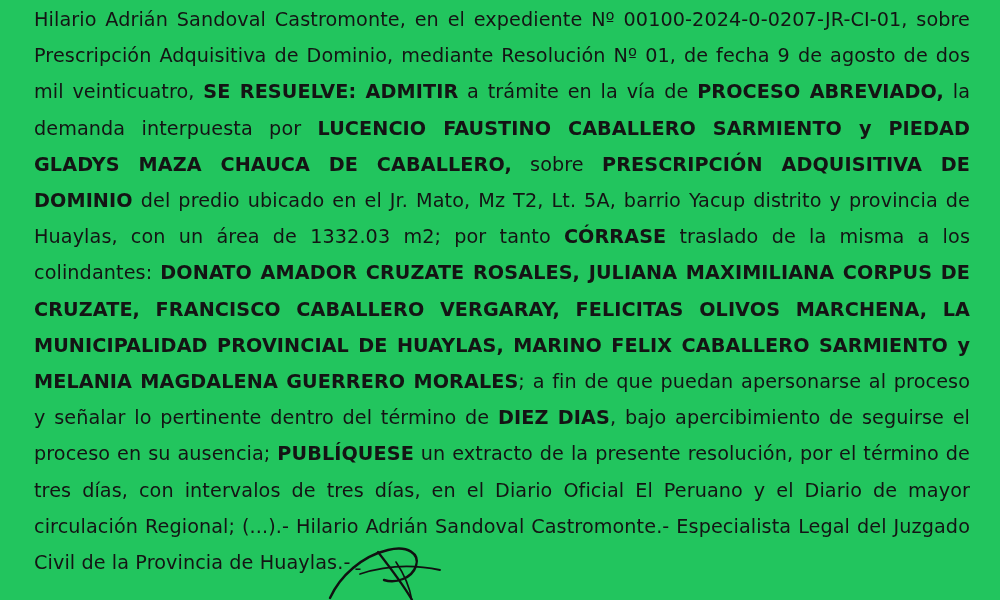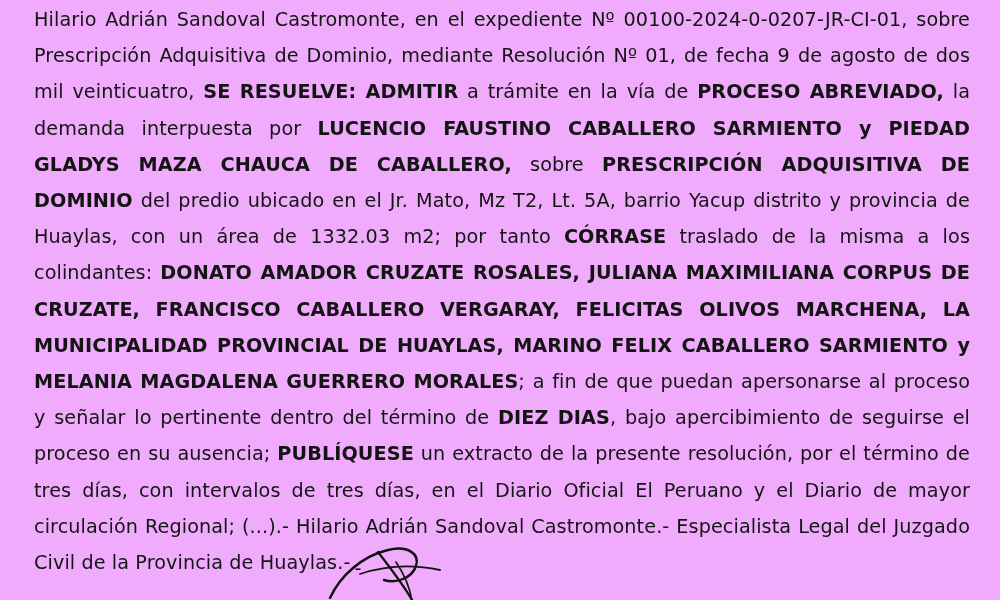--- a/index.html
+++ b/index.html
@@ -11,21 +11,21 @@
     width: 1000px;
     height: 600px;
     overflow: hidden;
     font-family: "DejaVu Sans", sans-serif;
     color: #111111;
   }
   .page {
     position: relative;
     width: 1000px;
     height: 600px;
-    background: #f0abfc;
+    background: #22c55e;
   }
   .doc-body {
     position: absolute;
     left: 34px;
     top: 2px;
     width: 936px;
     font-size: 19.2px;
     line-height: 36.2px;
     text-align: justify;
     text-justify: inter-word;

